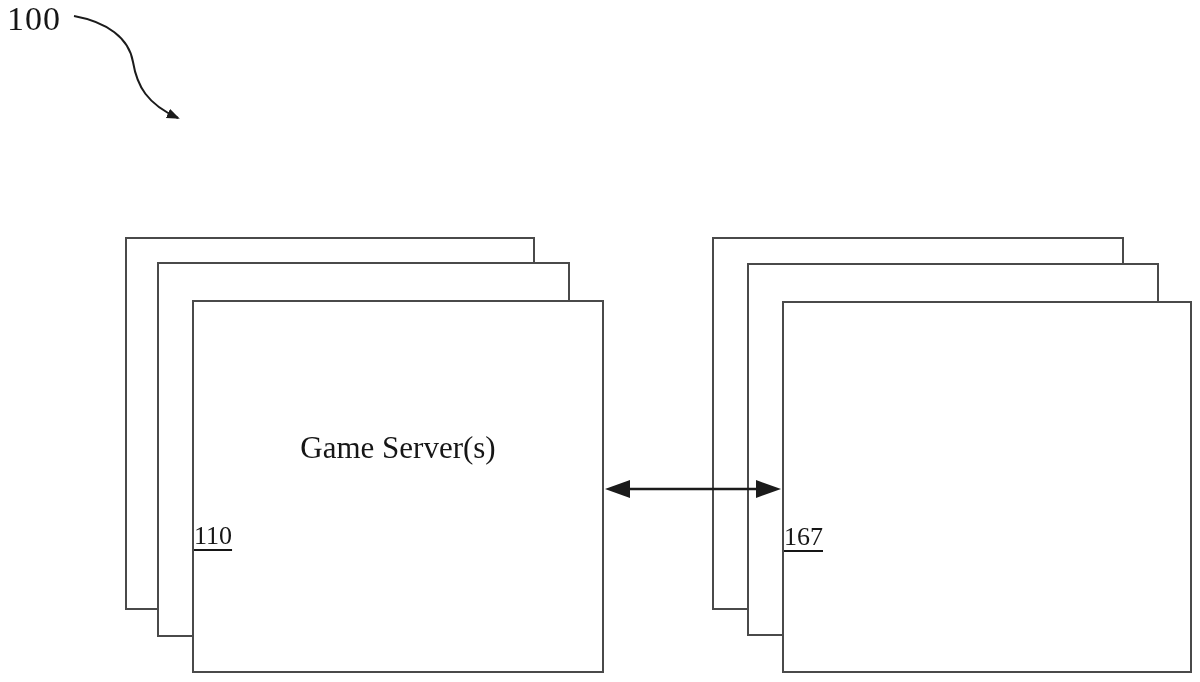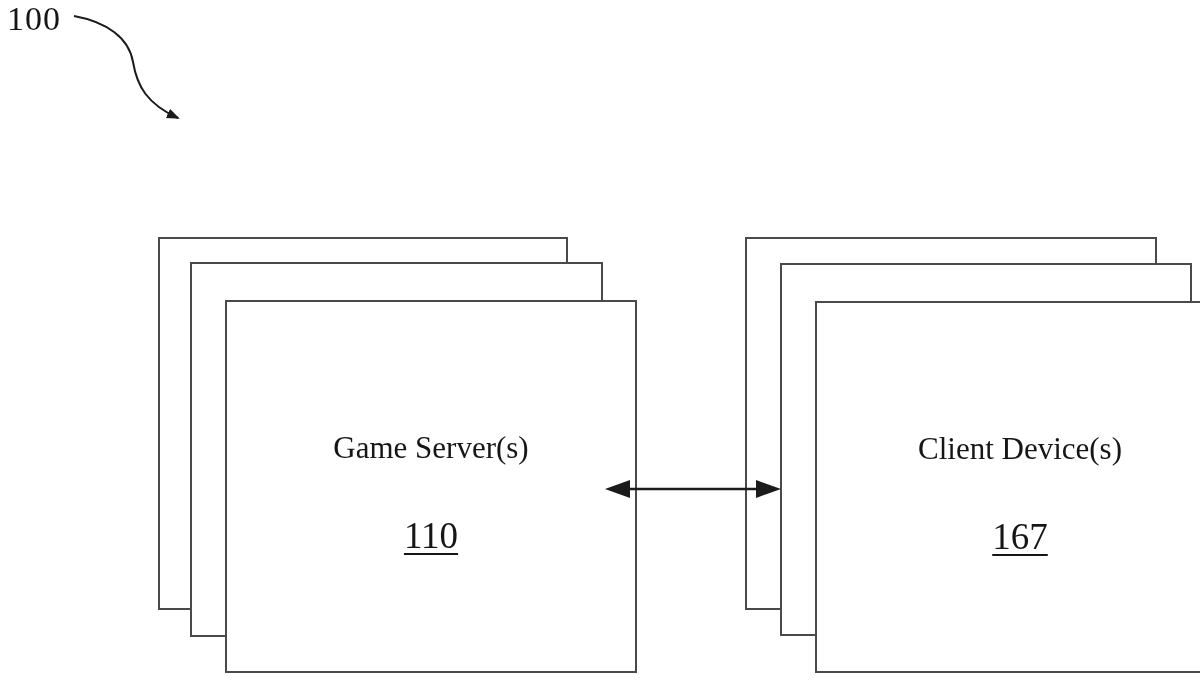--- a/index.html
+++ b/index.html
@@ -25,21 +25,20 @@
     position: absolute;
     left: 7px; top: 0px;
     font-size: 34px;
     letter-spacing: 1px;
     color: var(--text-color);
   }
   .box {
     position: absolute;
     border: 2px solid var(--line-color);
     background: var(--bg-color);
-    margin-left: 33px;
   }
   
   .gs-back  { left: 125px; top: 237px; width: 410px; height: 373px; z-index: 1; }
   .gs-mid   { left: 157px; top: 262px; width: 413px; height: 375px; z-index: 2; }
   .gs-front { left: 192px; top: 300px; width: 412px; height: 373px; z-index: 3; }
   
   .cd-back  { left: 712px; top: 237px; width: 412px; height: 373px; z-index: 1; }
   .cd-mid   { left: 747px; top: 263px; width: 412px; height: 373px; z-index: 2; }
   .cd-front { left: 782px; top: 301px; width: 410px; height: 372px; z-index: 3; }
   .box-title {
@@ -48,22 +47,21 @@
     top: 126px;
     text-align: center;
     font-size: 31px;
     line-height: 40px;
     white-space: nowrap;
   }
   .box-number {
     position: absolute;
     left: 0; right: 0;
     top: 214px;
-    text-align: center;
-    font-size: 37px;
+    font-size: 26px;
     line-height: 40px;
     text-decoration: underline;
     text-underline-offset: 5px;
     text-decoration-thickness: 2px;
   }
   svg.overlay {
     position: absolute;
     left: 0; top: 0;
     width: 1200px; height: 682px;
     z-index: 5;
@@ -89,21 +87,20 @@
   <div class="box gs-back"></div>
   <div class="box gs-mid"></div>
   <div class="box gs-front">
     <div class="box-title">Game Server(s)</div>
     <div class="box-number">110</div>
   </div>
 
   <div class="box cd-back"></div>
   <div class="box cd-mid"></div>
   <div class="box cd-front">
-    <div class="box-title">Client Device(s)</div>
     <div class="box-number">167</div>
   </div>
 
   <svg class="overlay" viewBox="0 0 1200 682" aria-hidden="true">
     <line x1="618" y1="489" x2="768" y2="489" stroke="#1b1b1b" stroke-width="2.5"></line>
     <polygon points="605,489 630,480 630,498" fill="#1b1b1b"></polygon>
     <polygon points="781,489 756,480 756,498" fill="#1b1b1b"></polygon>
   </svg>
 
 </div>

